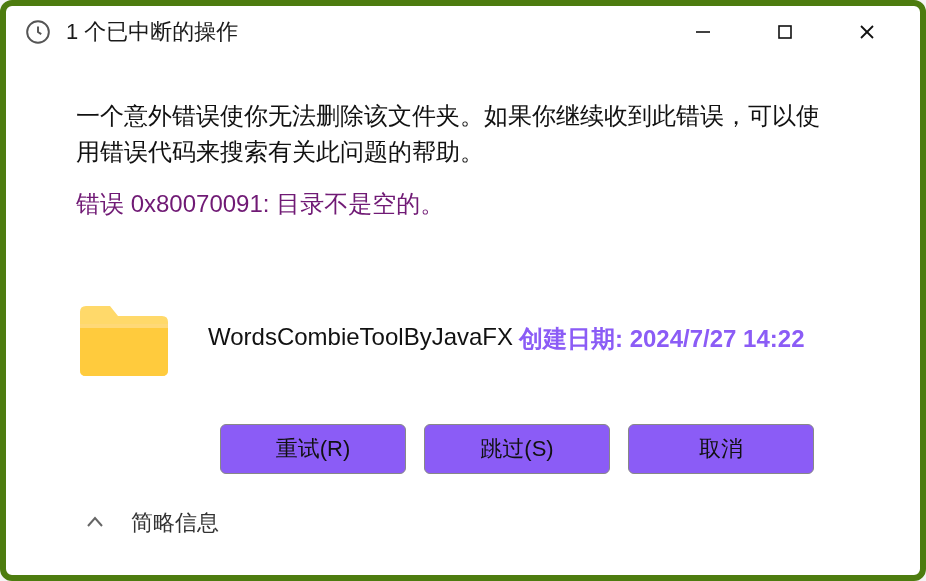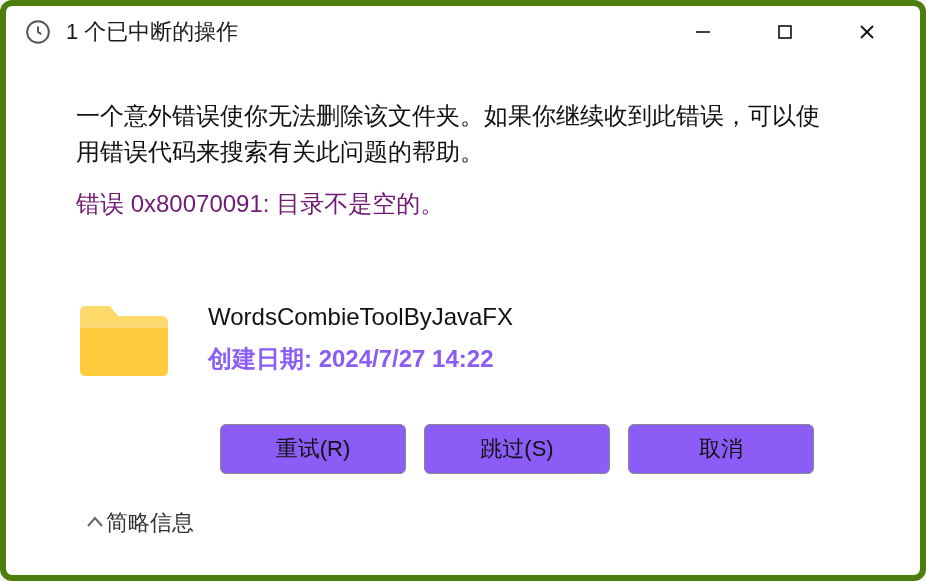--- a/index.html
+++ b/index.html
@@ -71,22 +71,22 @@
     align-items: center;
     margin-top: 80px;
   }
   .folder-icon {
     width: 96px; height: 78px;
     margin-right: 36px;
     flex-shrink: 0;
   }
   .item-meta {
     display: flex;
-    flex-direction: column;
-    gap: 12px;
+    flex-direction: row;
+    gap: 6px;
   }
   .item-name {
     font-size: 24px;
     color: #111;
   }
   .item-date {
     font-size: 24px;
     color: #8b5cf6;
     font-weight: bold;
   }
@@ -107,21 +107,21 @@
     color: #111;
     display: flex;
     align-items: center;
     justify-content: center;
     cursor: pointer;
     font-family: inherit;
   }
   .details-toggle {
     display: flex;
     align-items: center;
-    gap: 2px;
+    gap: 27px;
     margin-top: 34px;
     margin-left: 10px;
     font-size: 22px;
     color: #333;
     cursor: pointer;
   }
   .chevron {
     font-size: 18px;
     color: #555;
   }

